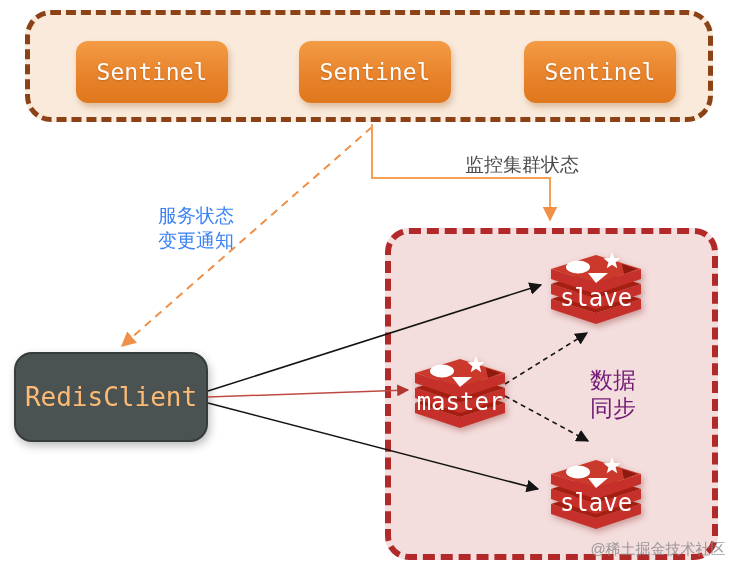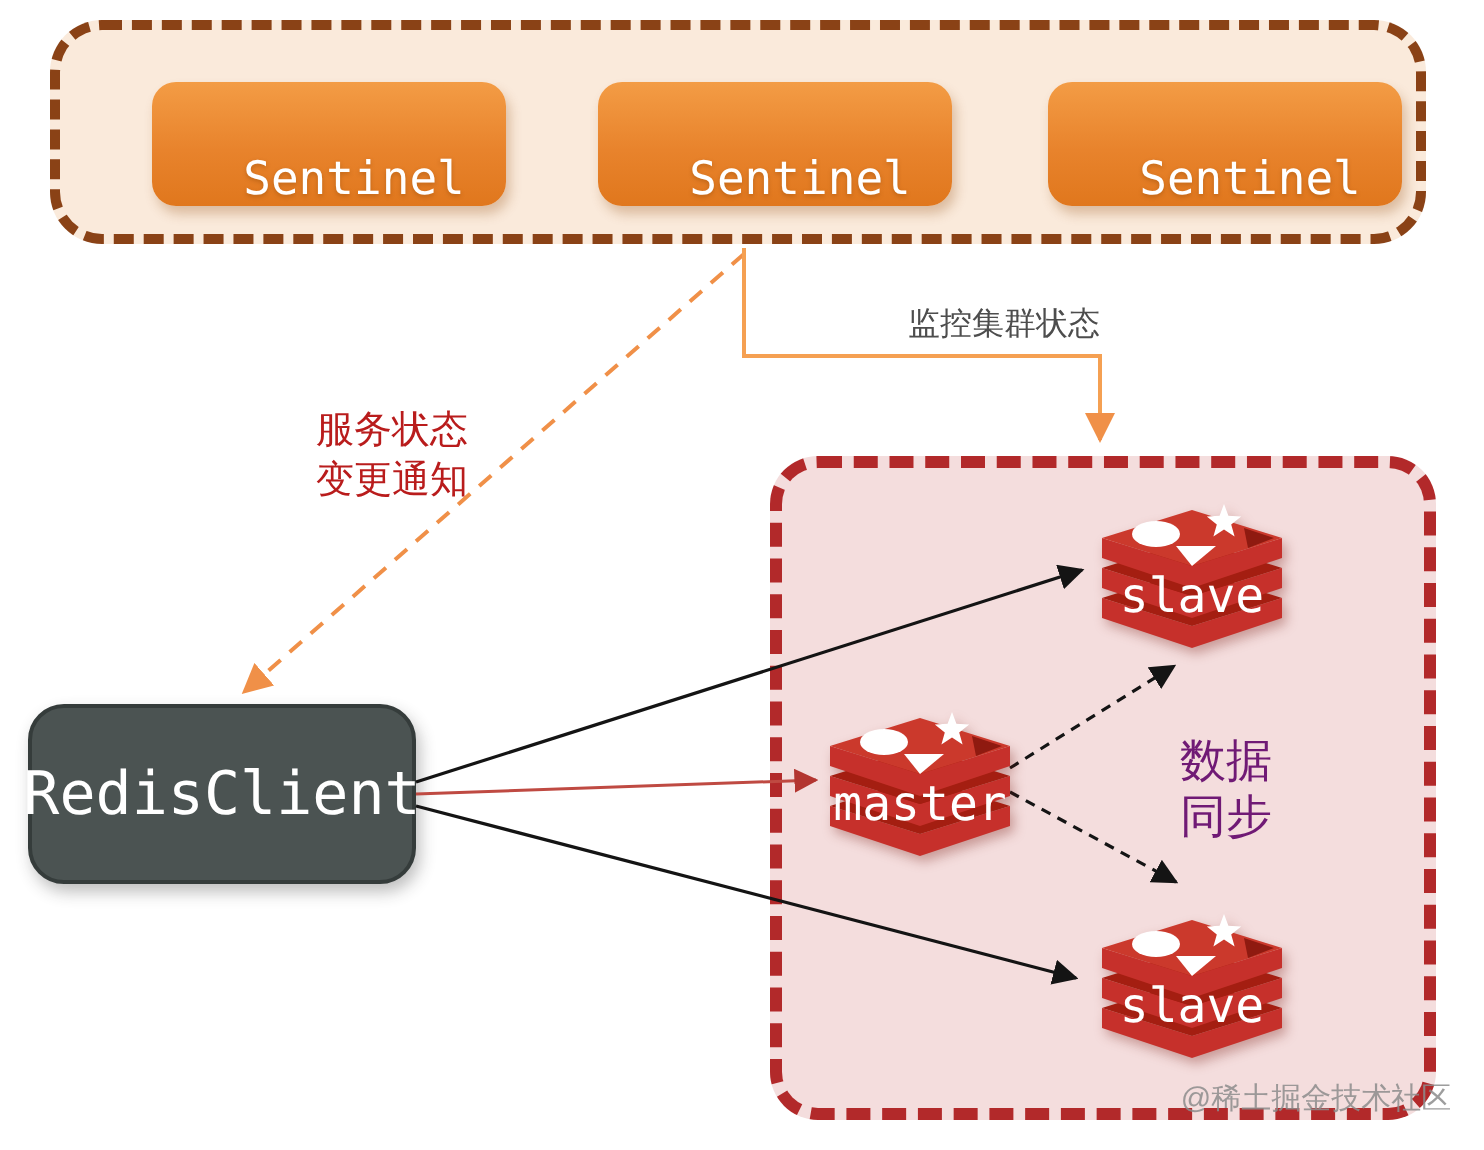--- a/index.html
+++ b/index.html
@@ -9,39 +9,38 @@
 
   
   .sentinel-container{
     left:25px;top:10px;width:688px;height:112px;
     background:#faeadb;border:5px dashed #8a4216;border-radius:26px;
     box-sizing:border-box;z-index:1;
   }
   .sentinel-box{
     position:absolute;top:26px;width:152px;height:62px;
     background:linear-gradient(180deg,#f39c45 0%,#e8832c 55%,#e0771d 100%);
-    border-radius:12px;display:flex;align-items:flex-end;justify-content:center;
+    border-radius:12px;display:flex;align-items:center;justify-content:center;
     box-shadow:2px 4px 6px rgba(150,80,20,.30);
-    padding-left:25px;
   }
   .sentinel-box .lbl{
     color:#ffffff;font-family:"DejaVu Sans Mono",monospace;font-size:23px;
     text-shadow:0 1px 2px rgba(120,60,0,.35);
   }
   .sb-0{left:46px;} .sb-1{left:269px;} .sb-2{left:494px;}
 
   
   .redis-client{
     left:14px;top:352px;width:194px;height:90px;
     background:#4b5352;border:2px solid #353c3b;border-radius:18px;
     box-sizing:border-box;display:flex;align-items:center;justify-content:center;
     box-shadow:2px 4px 8px rgba(40,40,40,.30);z-index:2;
   }
   .redis-client .lbl{
-    color:#ffffff;font-family:"DejaVu Sans Mono",monospace;font-size:30px;
+    color:#fdba74;font-family:"DejaVu Sans Mono",monospace;font-size:26px;
   }
 
   
   .cluster-container{
     left:385px;top:228px;width:333px;height:332px;
     background:#f4dddd;border:6px dashed #b2292a;border-radius:24px;
     box-sizing:border-box;z-index:1;
   }
 
   
@@ -51,23 +50,23 @@
   }
   .node-slave-top{left:544px;top:242px;}
   .node-master{left:408px;top:346px;}
   .node-slave-bottom{left:544px;top:447px;}
 
   
   .arrows{left:0;top:0;width:742px;height:575px;z-index:3;pointer-events:none;}
 
   
   .ann{color:#4d4d4d;z-index:5;white-space:pre-line;}
-  .monitor-label{left:422px;top:152px;width:160px;font-size:16px;text-align:center;}
+  .monitor-label{left:442px;top:152px;width:160px;font-size:19px;text-align:center;}
   .notify-label{left:140px;top:203px;width:112px;font-size:19px;line-height:25px;
-                text-align:center;color:#b91c1c;}
+                text-align:center;color:#3b82f6;}
   .sync-label{left:582px;top:366px;width:62px;font-size:23px;line-height:28px;
               text-align:center;color:#701a75;}
   .watermark{left:583px;top:540px;width:150px;font-size:15px;text-align:center;
              color:rgba(140,140,140,.85);z-index:6;}
 </style>
 </head>
 <body>
 
 <div class="abs sentinel-container">
   <div class="sentinel-box sb-0">

